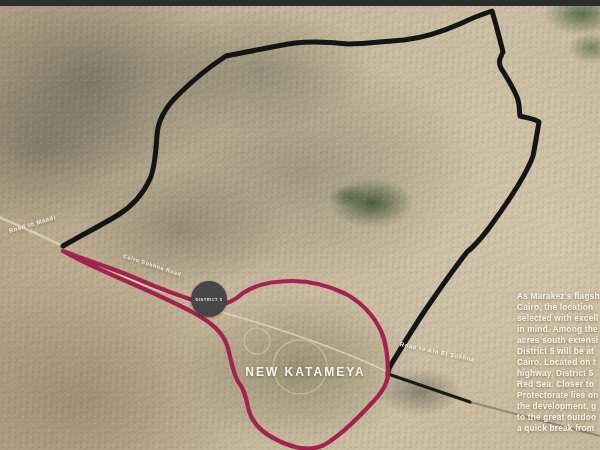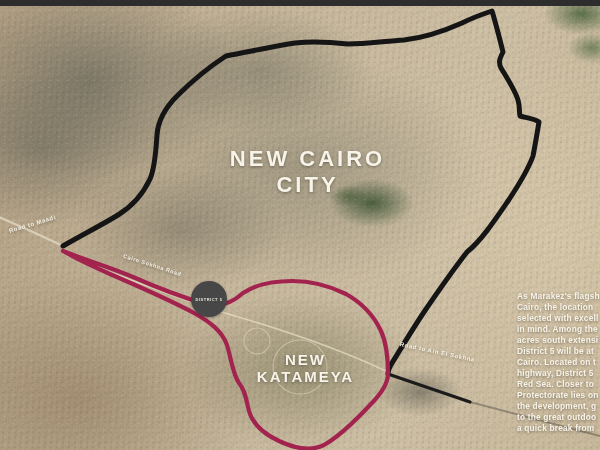--- a/index.html
+++ b/index.html
@@ -42,21 +42,21 @@
   .p-black{fill:none;stroke:var(--boundary-black,#151515);stroke-width:5;stroke-linejoin:round;stroke-linecap:round;}
   .p-black-ext{fill:none;stroke:#1b1b1b;stroke-width:3.2;stroke-linecap:round;}
   .p-road-faint{fill:none;stroke:rgba(90,85,75,.5);stroke-width:2;}
   .p-magenta{fill:none;stroke:var(--boundary-magenta,#a3234f);stroke-width:4.2;stroke-linejoin:round;}
   .p-road-light{fill:none;stroke:rgba(232,222,200,.7);stroke-width:1.6;}
   .p-road-light2{fill:none;stroke:rgba(222,212,192,.85);stroke-width:2.2;}
   .p-arc{fill:none;stroke:rgba(235,226,200,.45);stroke-width:1.2;}
   
   .maplabel{position:absolute;color:var(--label-white,#f8f4ea);text-shadow:0 1px 3px rgba(40,35,25,.45);}
   .title{left:210px;top:146px;width:195px;text-align:center;font-size:22px;line-height:26px;font-weight:bold;letter-spacing:3px;}
-  .area{left:238px;top:351px;width:135px;text-align:center;font-size:15px;font-weight:bold;letter-spacing:2px;}
+  .area{left:238px;top:365px;width:135px;text-align:center;font-size:12px;font-weight:bold;letter-spacing:2px;}
   .roadlbl{font-size:6px;font-weight:bold;letter-spacing:.6px;white-space:nowrap;opacity:.95;}
   .road-maadi{left:8px;top:221px;transform:rotate(-17deg);}
   .road-sokhna{left:122px;top:262px;font-size:5.5px;transform:rotate(18deg);}
   .road-ain{left:399px;top:349px;transform:rotate(12deg);}
   .logo{
     position:absolute;left:191px;top:281px;width:36px;height:36px;border-radius:50%;
     background:#474747;box-shadow:0 1px 3px rgba(0,0,0,.3);
     display:flex;align-items:center;justify-content:center;
     color:#e9e5dc;font-size:4px;font-weight:bold;letter-spacing:.5px;text-align:center;
   }
@@ -116,24 +116,20 @@
          C 356 420 340 436 324 445
          C 312 451 296 449 279 441
          C 264 434 253 425 249 411
          C 246 399 245 390 239 383
          C 233 375 231 358 227 345
          C 222 331 210 322 194 313
          C 172 301 140 287 110 274
          C 92 266 75 258 63 251 Z"></path>
   </svg>
 
-  <div class="maplabel title">
-    <div>NEW CAIRO</div>
-    <div>CITY</div>
-  </div>
 
   <div class="maplabel area">NEW KATAMEYA</div>
 
   <div class="logo">
     <span>DISTRICT 5</span>
   </div>
 
   <div class="maplabel roadlbl road-maadi">Road to Maadi</div>
   <div class="maplabel roadlbl road-sokhna">Cairo Sokhna Road</div>
   <div class="maplabel roadlbl road-ain">Road to Ain El Sokhna</div>

